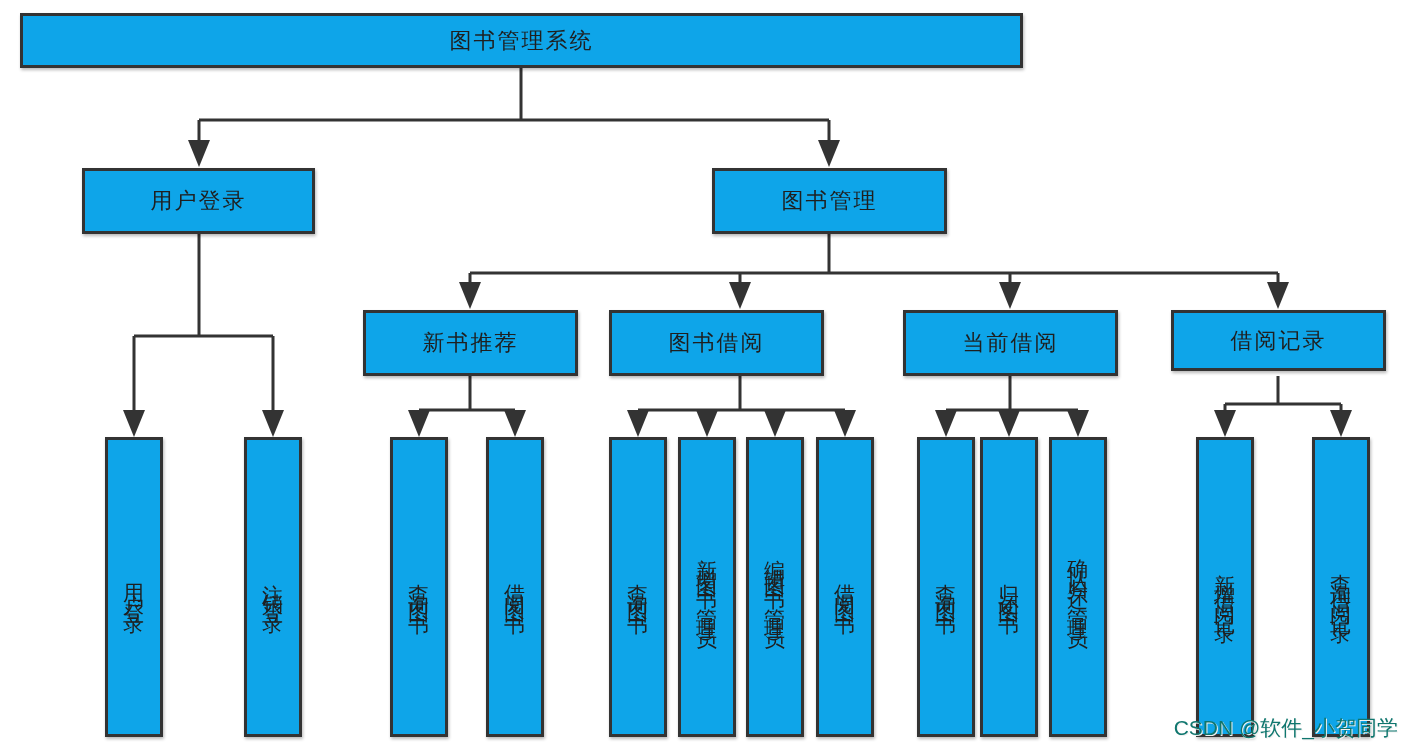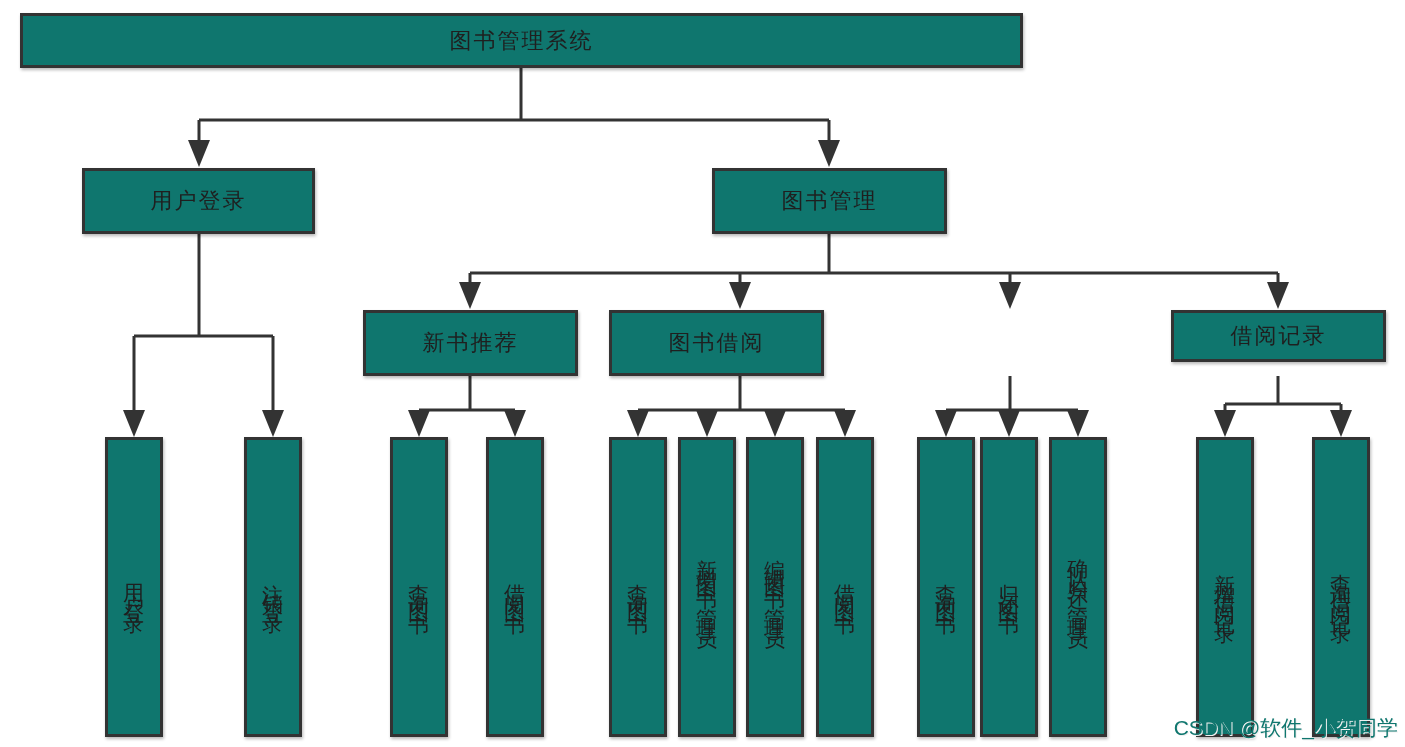--- a/index.html
+++ b/index.html
@@ -8,21 +8,21 @@
     width: 1405px;
     height: 747px;
     background: #ffffff;
     font-family: "Liberation Sans", "DejaVu Sans", sans-serif;
     overflow: hidden;
   }
   #connectors { position: absolute; left: 0; top: 0; }
   .box {
     position: absolute;
     box-sizing: border-box;
-    background: #0f766e;
+    background: #0ea5e9;
     border: 3px solid #333333;
     box-shadow: 1px 2px 3px rgba(0,0,0,0.28);
     display: flex;
     align-items: center;
     justify-content: center;
     color: #1f1f1f;
   }
   .hlabel {
     font-size: 22px;
     letter-spacing: 2px;
@@ -104,21 +104,24 @@
   <div class="box" style="left:363px; top:310px; width:215px; height:66px;">
     <span class="hlabel">新书推荐</span>
   </div>
 
   <div class="box" style="left:712px; top:168px; width:235px; height:66px;">
     <span class="hlabel">图书管理</span>
   </div>
   <div class="box" style="left:609px; top:310px; width:215px; height:66px;">
     <span class="hlabel">图书借阅</span>
   </div>
-  <div class="box" style="left:1171px; top:310px; width:215px; height:52px;">
+  <div class="box" style="left:903px; top:310px; width:215px; height:66px;">
+    <span class="hlabel">当前借阅</span>
+  </div>
+  <div class="box" style="left:1171px; top:310px; width:215px; height:61px;">
     <span class="hlabel">借阅记录</span>
   </div>
 
   <div class="box vbox" style="left:105px;">
     <span class="vtext">用户登录</span>
   </div>
   <div class="box vbox" style="left:244px;">
     <span class="vtext">注销登录</span>
   </div>
 

